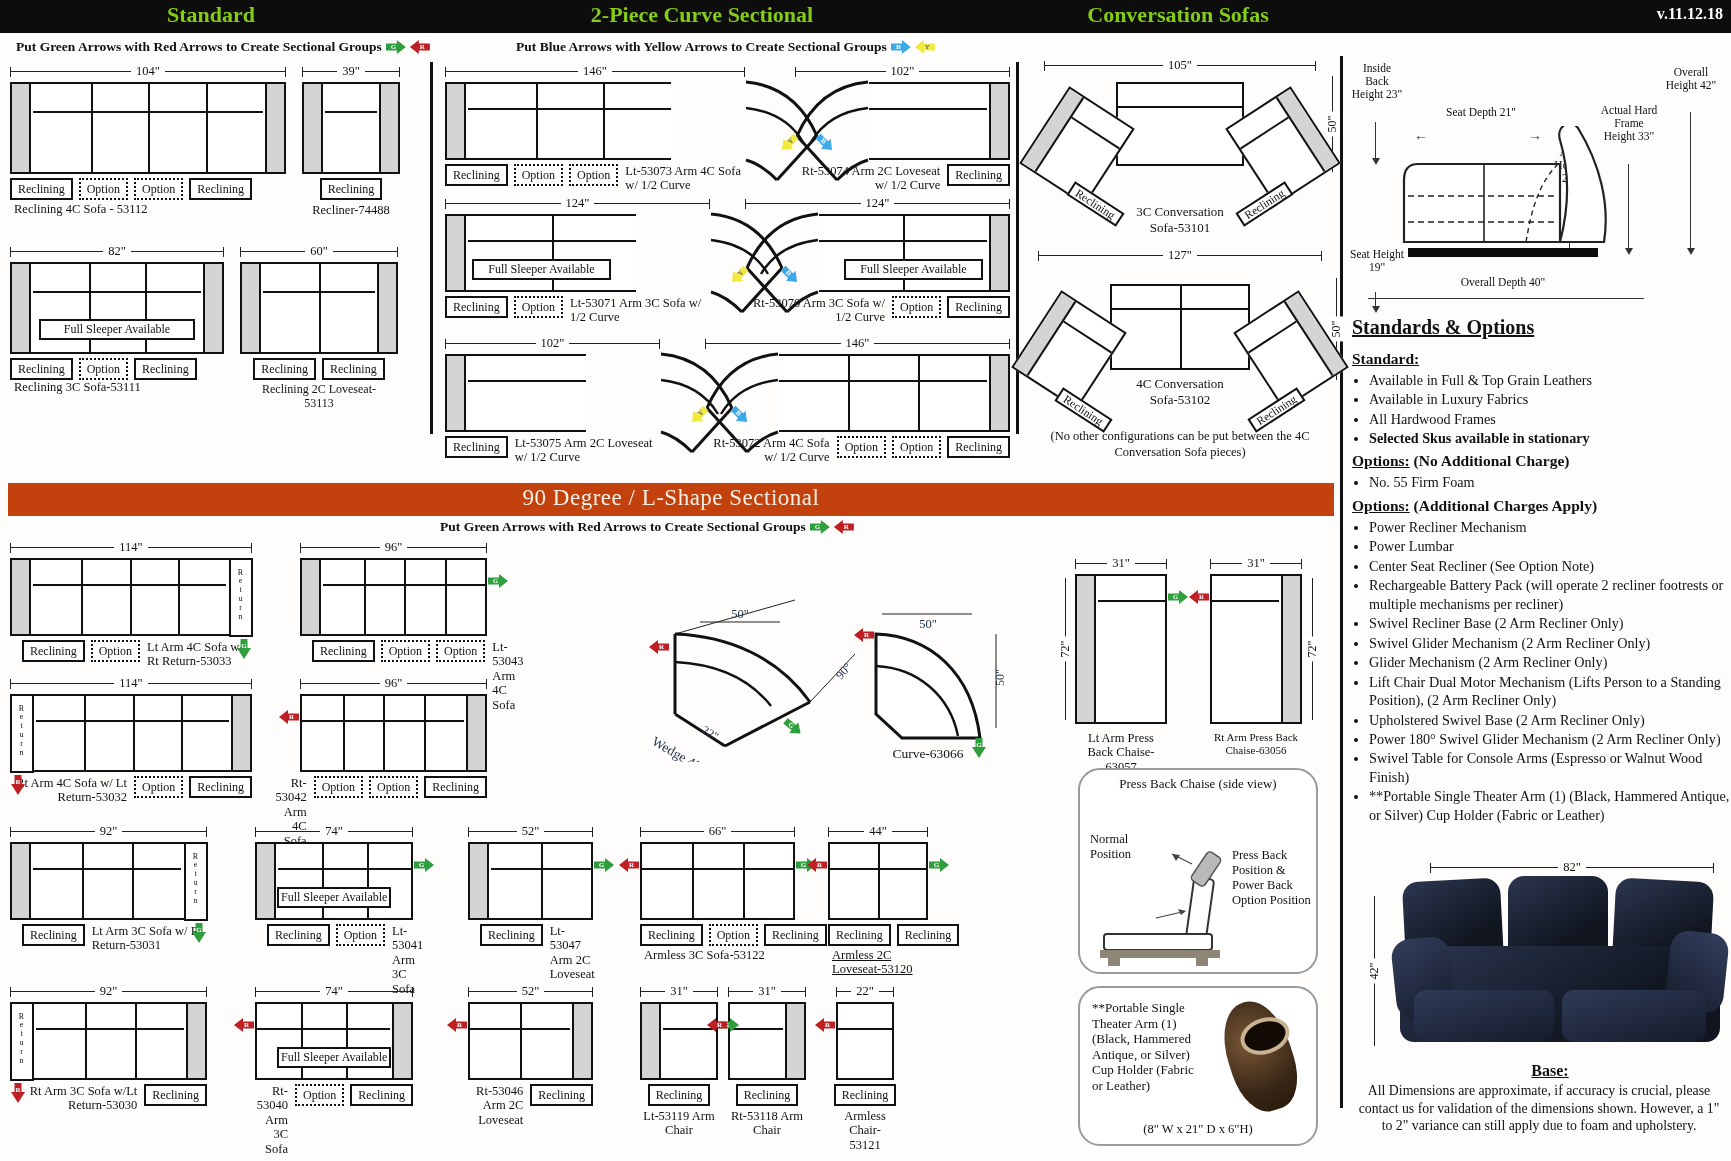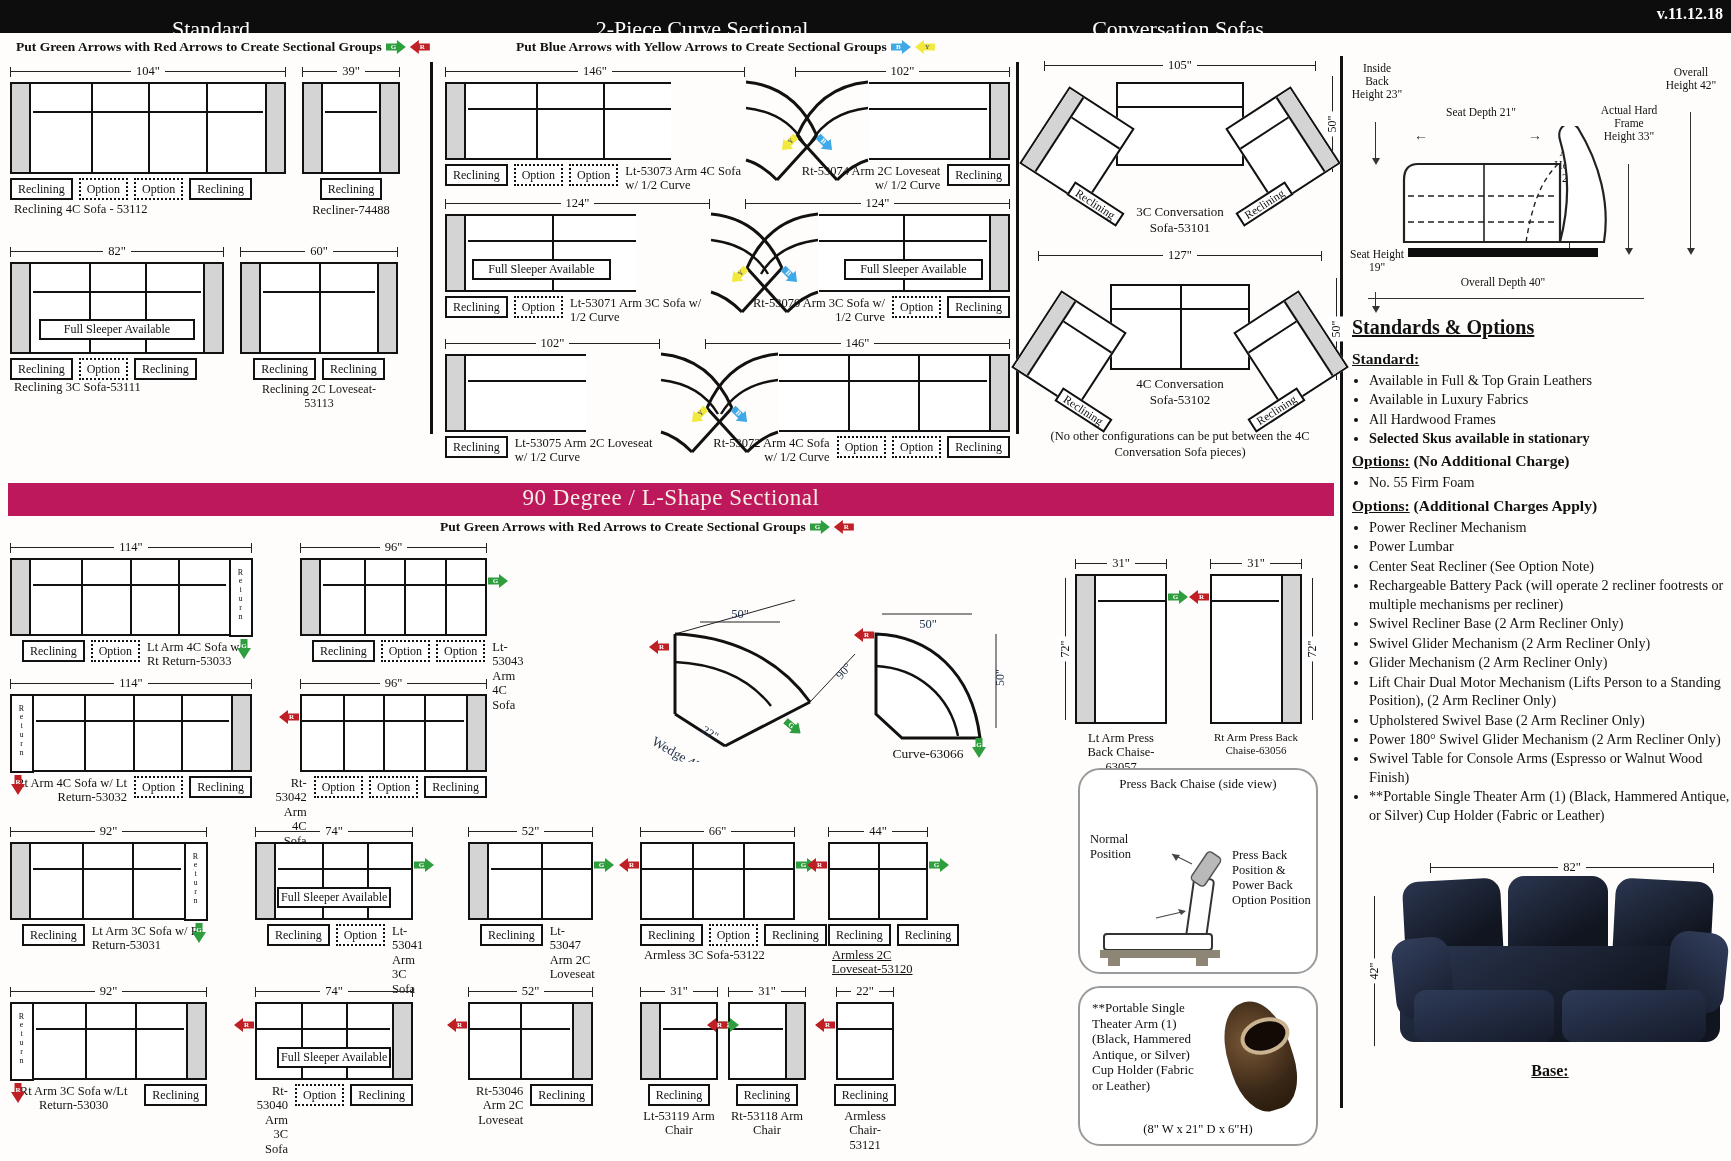--- a/index.html
+++ b/index.html
@@ -1,23 +1,23 @@
 <!DOCTYPE html>
 <html><head>
 <meta charset="utf-8">
 <style>
   html,body{margin:0;padding:0;background:#e8e8e8}
   .page{position:relative;width:1731px;height:1161px;background:#fffdfb;overflow:hidden;
         font-family:"Liberation Serif",serif;color:#111}
   [data-interactable]{box-sizing:border-box}
   
   .hdr{position:absolute;left:0;top:0;width:1731px;height:33px;background:#0d0d0d}
-  .hdr .ht{position:absolute;top:16px;color:#ffffff;font-weight:normal;font-size:22px;transform:translateX(-50%);white-space:nowrap}
+  .hdr .ht{position:absolute;top:2px;color:#84cc16;font-weight:bold;font-size:22px;transform:translateX(-50%);white-space:nowrap}
   .hdr .ver{position:absolute;right:8px;top:5px;color:#fff;font-weight:bold;font-size:16px}
-  .banner{position:absolute;left:8px;top:483px;width:1326px;height:33px;background:#be185d}
+  .banner{position:absolute;left:8px;top:483px;width:1326px;height:33px;background:#c2410c}
   .banner .bt{position:absolute;left:50%;top:2px;transform:translateX(-50%);color:#f5f0e6;font-size:23px;letter-spacing:.5px}
   .legend{position:absolute;display:flex;align-items:center;gap:4px;font-size:13.5px;font-weight:bold;white-space:nowrap}
   
   .vdivider{position:absolute;width:3px;background:#111}
   
   .dim{display:flex;align-items:center;height:15px}
   .dim .tick{width:1px;height:10px;background:#222}
   .dim .ln{flex:1;border-top:1.3px solid #222;height:0}
   .dim .lbl{padding:0 5px;font-size:12.5px;white-space:nowrap}
   
@@ -578,20 +578,21 @@
     <div class="cushion" style="left:108px;top:-4px;width:100px;height:86px"></div>
     <div class="cushion" style="left:214px;top:0;width:98px;height:86px;transform:rotate(3deg)"></div>
     <div class="cushion" style="left:0;top:66px;width:320px;height:96px;border-radius:14px"></div>
     <div class="cushion" style="left:-6px;top:58px;width:58px;height:80px;border-radius:18px;transform:rotate(-6deg);background:linear-gradient(150deg,#333f5e,#141a28)"></div>
     <div class="cushion" style="right:-6px;top:52px;width:58px;height:80px;border-radius:18px;transform:rotate(6deg);background:linear-gradient(210deg,#333f5e,#141a28)"></div>
     <div class="cushion" style="left:14px;top:110px;width:140px;height:52px;border-radius:12px;background:linear-gradient(165deg,#2e3a57,#151b2a)"></div>
     <div class="cushion" style="left:162px;top:110px;width:144px;height:52px;border-radius:12px;background:linear-gradient(165deg,#2e3a57,#151b2a)"></div>
   </div>
 
   <div class="notet" style="left:1400px;top:1062px;width:300px" data-interactable="false">Base:</div>
+  <div class="noteb" style="left:1352px;top:1082px;width:374px" data-interactable="false">All Dimensions are approximate, if accuracy is crucial, please contact us for validation of the dimensions shown. However, a 1" to 2" variance can still apply due to foam and upholstery.</div>
 
   <div class="banner" data-interactable="false">
     <div class="bt" data-interactable="false">90 Degree / L-Shape Sectional</div>
   </div>
   <div class="legend" style="left:440px;top:519px" data-interactable="false">
     <span data-interactable="false">Put Green Arrows with Red Arrows to Create Sectional Groups</span>
     <span class="arw inl green d-right" data-interactable="false">
         <i>G</i>
       </span>
     <span class="arw inl red d-left" data-interactable="false">
@@ -887,21 +888,21 @@
 n</div>
           <div class="backline" data-interactable="false" style="left: 24px; right: 21px;"></div>
           <div class="vd" data-interactable="false" style="left: calc(33.3333% + 9px);"></div>
           <div class="vd" data-interactable="false" style="left: calc(66.6667% - 6px);"></div>
           <span class="arw red d-down p-dl" data-interactable="false">
             <i>R</i>
           </span>
         </div>
       </div>
       <div class="below endr" data-interactable="false">
-        <span class="dname" data-interactable="false" style="text-align: center;">Rt Arm 3C Sofa w/Lt Return-53030</span>
+        <span class="dname" data-interactable="false" style="text-align: right;">Rt Arm 3C Sofa w/Lt Return-53030</span>
         <span class="chips" data-interactable="false" style="display: inline-flex; gap: 6px;">
           <span class="chip sol" data-interactable="false">Reclining</span>
         </span>
       </div>
     </div>
   <div class="sofabox" data-interactable="false" style="left:255px;top:984px;width:158px">
       <div class="dim" data-interactable="false">
         <span class="tick" data-interactable="false"></span>
         <span class="ln" data-interactable="false"></span>
         <span class="lbl" data-interactable="false">74"</span>

